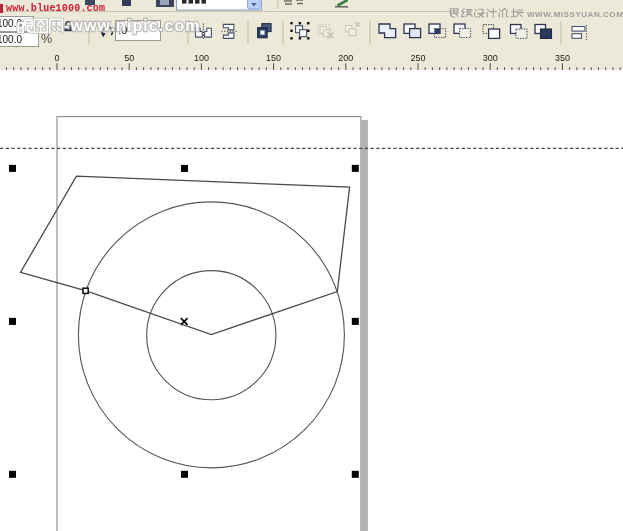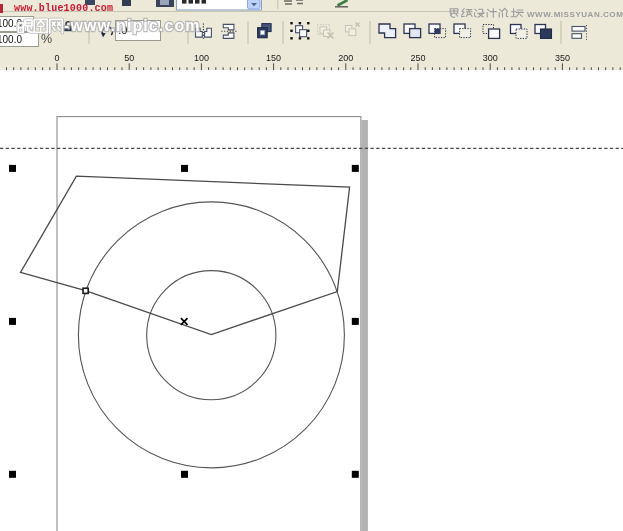--- a/index.html
+++ b/index.html
@@ -1,18 +1,18 @@
 <!DOCTYPE html>
 <html><head><meta charset="utf-8"><style>
 * { margin:0; padding:0; box-sizing:border-box; }
 html,body { width:623px; height:531px; overflow:hidden; background:#fff; font-family:"Liberation Sans", sans-serif; }
 #stage { position:relative; width:623px; height:531px; }
 .tb { position:absolute; left:0; top:0; width:623px; height:52px; background:#ece9d8; }
 .field { position:absolute; background:#fff; border:1px solid #9a9a8e; color:#111; font-size:10px; line-height:14px; padding-left:2px; }
-.redurl { position:absolute; left:6px; top:3px; font-family:"Liberation Mono", monospace; font-size:10px; font-weight:bold; color:#cc1833; letter-spacing:0.2px; z-index:5;margin-left:8px; }
+.redurl { position:absolute; left:6px; top:3px; font-family:"Liberation Mono", monospace; font-size:10px; font-weight:bold; color:#cc1833; letter-spacing:0.2px; z-index:5; }
 .wm2l { position:absolute; left:527px; top:10px; font-size:8px; font-weight:bold; color:#9c9c9c; letter-spacing:0.55px; z-index:5; }
 </style></head>
 <body>
 <div id="stage">
 <div class="tb"></div>
 <svg width="623" height="19" viewBox="0 52 623 19" style="position:absolute;left:0;top:52px">
 <rect x="0" y="52" width="623" height="19" fill="#ece9d8"></rect>
 <path d="M6.5 67.3 V70.3 M13.7 67.3 V70.3 M20.9 67.3 V70.3 M28.1 67.3 V70.3 M35.3 67.3 V70.3 M42.6 67.3 V70.3 M49.8 67.3 V70.3 M64.2 67.3 V70.3 M71.4 67.3 V70.3 M78.7 67.3 V70.3 M85.9 67.3 V70.3 M93.1 67.3 V70.3 M100.3 67.3 V70.3 M107.5 67.3 V70.3 M114.8 67.3 V70.3 M122.0 67.3 V70.3 M136.4 67.3 V70.3 M143.6 67.3 V70.3 M150.9 67.3 V70.3 M158.1 67.3 V70.3 M165.3 67.3 V70.3 M172.5 67.3 V70.3 M179.7 67.3 V70.3 M187.0 67.3 V70.3 M194.2 67.3 V70.3 M208.6 67.3 V70.3 M215.8 67.3 V70.3 M223.1 67.3 V70.3 M230.3 67.3 V70.3 M237.5 67.3 V70.3 M244.7 67.3 V70.3 M251.9 67.3 V70.3 M259.2 67.3 V70.3 M266.4 67.3 V70.3 M280.8 67.3 V70.3 M288.0 67.3 V70.3 M295.3 67.3 V70.3 M302.5 67.3 V70.3 M309.7 67.3 V70.3 M316.9 67.3 V70.3 M324.1 67.3 V70.3 M331.4 67.3 V70.3 M338.6 67.3 V70.3 M353.0 67.3 V70.3 M360.2 67.3 V70.3 M367.5 67.3 V70.3 M374.7 67.3 V70.3 M381.9 67.3 V70.3 M389.1 67.3 V70.3 M396.3 67.3 V70.3 M403.6 67.3 V70.3 M410.8 67.3 V70.3 M425.2 67.3 V70.3 M432.4 67.3 V70.3 M439.7 67.3 V70.3 M446.9 67.3 V70.3 M454.1 67.3 V70.3 M461.3 67.3 V70.3 M468.5 67.3 V70.3 M475.8 67.3 V70.3 M483.0 67.3 V70.3 M497.4 67.3 V70.3 M504.6 67.3 V70.3 M511.9 67.3 V70.3 M519.1 67.3 V70.3 M526.3 67.3 V70.3 M533.5 67.3 V70.3 M540.7 67.3 V70.3 M548.0 67.3 V70.3 M555.2 67.3 V70.3 M569.6 67.3 V70.3 M576.8 67.3 V70.3 M584.1 67.3 V70.3 M591.3 67.3 V70.3 M598.5 67.3 V70.3 M605.7 67.3 V70.3 M612.9 67.3 V70.3 M620.2 67.3 V70.3" stroke="#4a4a46" stroke-width="1"></path>
 <path d="M57.0 63.3 V70.3 M129.2 63.3 V70.3 M201.4 63.3 V70.3 M273.6 63.3 V70.3 M345.8 63.3 V70.3 M418.0 63.3 V70.3 M490.2 63.3 V70.3 M562.4 63.3 V70.3" stroke="#4a4a46" stroke-width="1"></path>
 <g font-family="Liberation Sans, sans-serif" font-size="9" fill="#1a1a1a">

